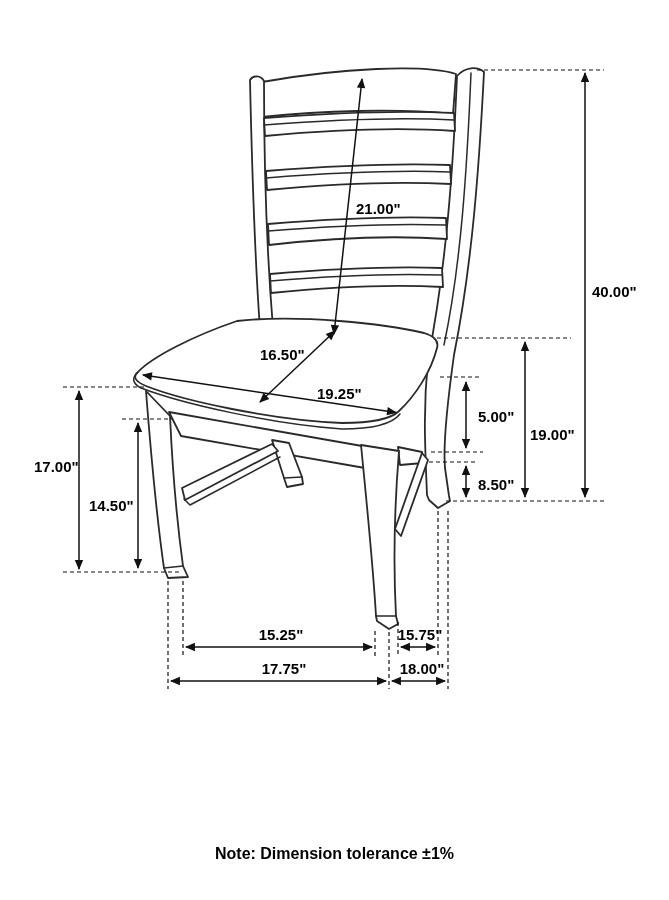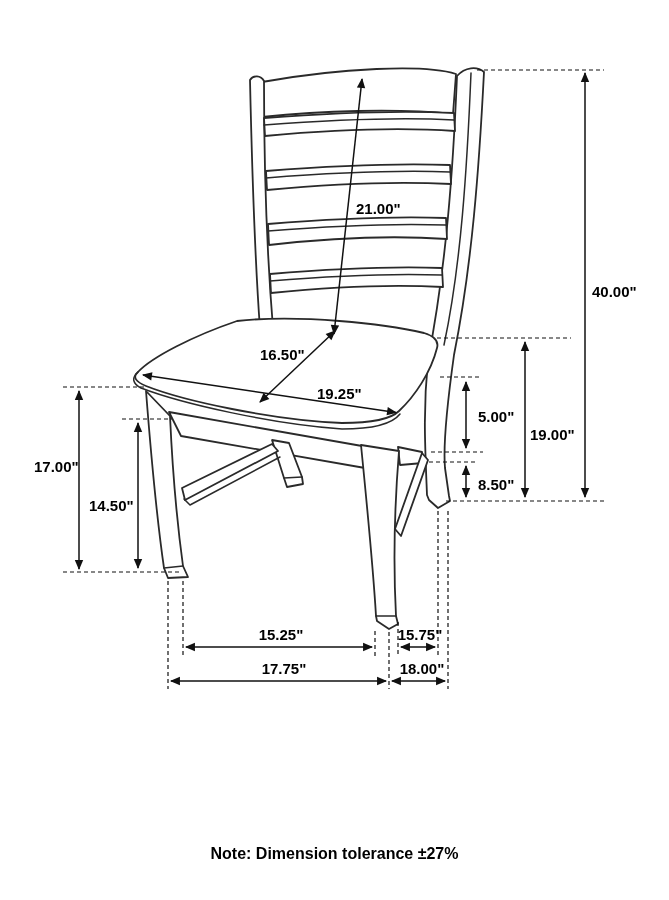--- a/index.html
+++ b/index.html
@@ -160,14 +160,14 @@
         <text class="mid" x="284" y="674">17.75"</text>
       </g>
 
       <g>
         <line class="dl" x1="392" y1="681" x2="445" y2="681" marker-start="url(#arr)" marker-end="url(#arr)"></line>
         <text class="mid" x="422" y="674">18.00"</text>
       </g>
     </g>
   </svg>
 
-  <div class="note">Note: Dimension tolerance ±27%</div>
+  <div class="note">Note: Dimension tolerance ±1%</div>
 </div>
 
 </body></html>

